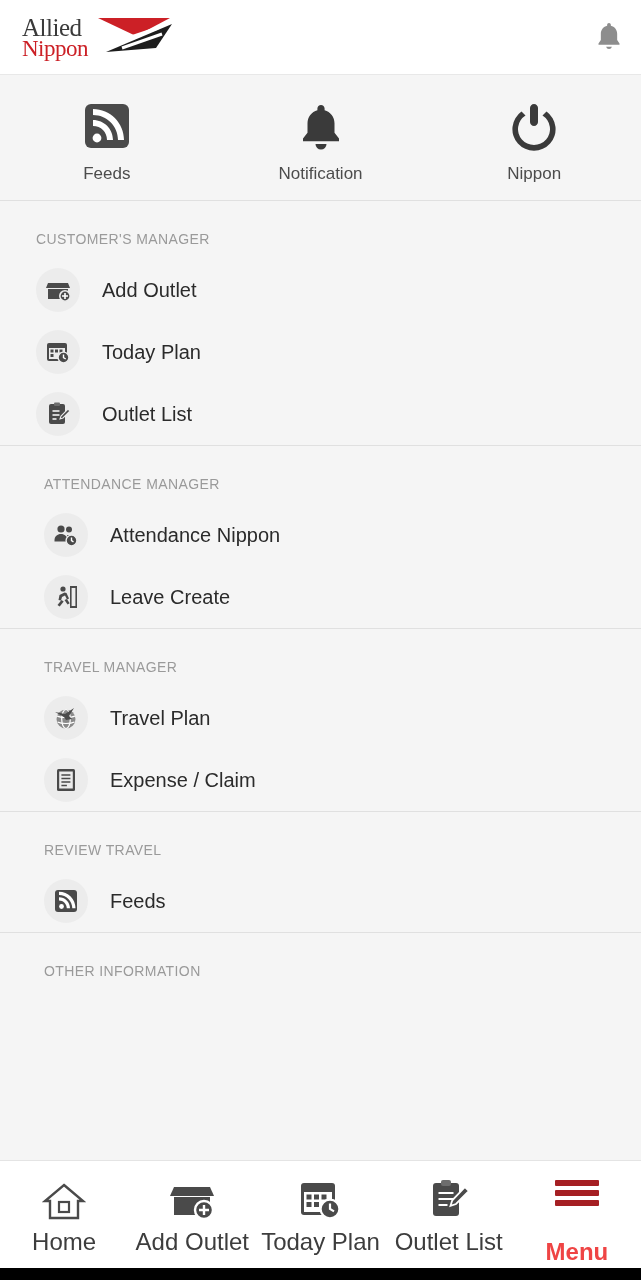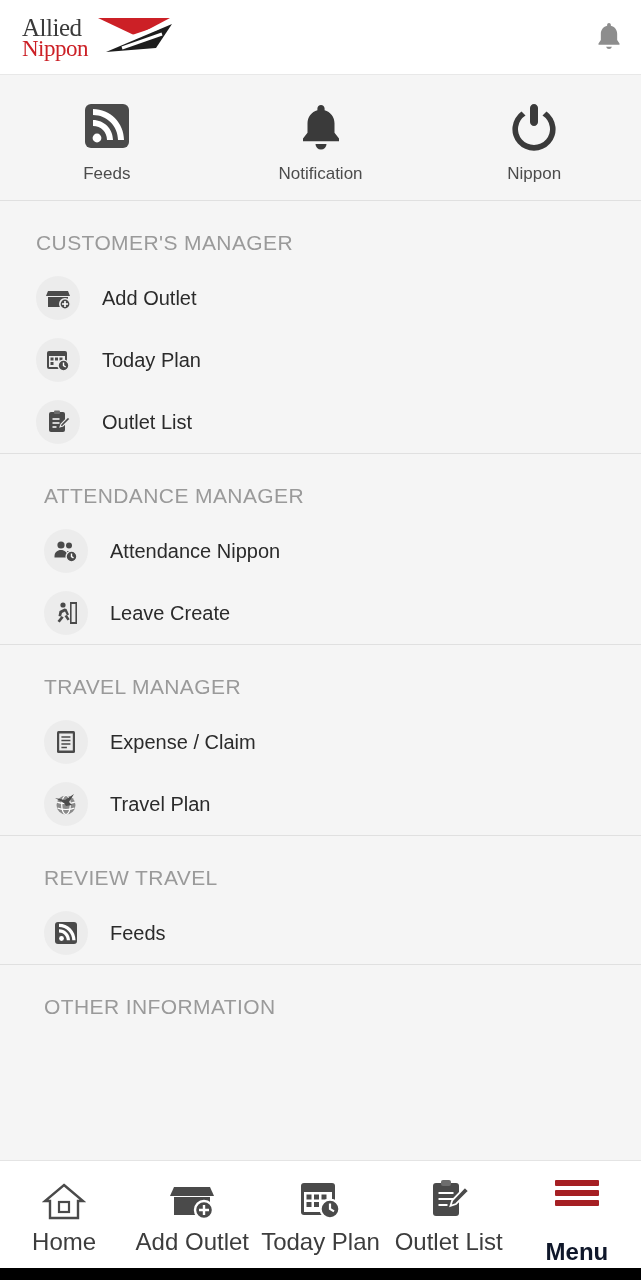--- a/index.html
+++ b/index.html
@@ -70,21 +70,21 @@
   
   .content {
     flex: 1 1 auto;
     overflow: hidden;
     background: #f5f5f5;
     padding-bottom: 0;
   }
   .section { padding: 0; }
   .section + .section { border-top: 1px solid #e0e0e0; padding-left: 8px; }
   .section-title {
-    font-size: 21px;
+    font-size: 14px;
     color: #9a9a9a;
     letter-spacing: 0.4px;
     padding: 30px 0 12px 36px;
   }
   .row {
     display: flex;
     align-items: center;
     gap: 22px;
     padding: 9px 0 9px 36px;
     cursor: pointer;
@@ -113,21 +113,21 @@
     display: flex;
     flex-direction: column;
     align-items: center;
     justify-content: center;
     gap: 6px;
     cursor: pointer;
     height: 100%;
   }
   .nav-icon { height: 48px; display: flex; align-items: flex-end; justify-content: center; }
   .nav-label { font-size: 24px; color: #3d3d3d; }
-  .nav-item.active .nav-label { color: #0f172a; font-weight: bold; margin-top: 21px; }
+  .nav-item.active .nav-label { color: #ef4444; font-weight: bold; margin-top: 21px; }
   .home-indicator {
     position: absolute;
     left: 0; right: 0; bottom: 0;
     height: 12px;
     background: #000;
   }
   svg { display: block; }
 </style>
 </head>
 <body>
@@ -260,39 +260,39 @@
         </div>
         <div class="row-label">Leave Create</div>
       </div>
     </div>
 
     <div class="section">
       <div class="section-title">TRAVEL MANAGER</div>
       <div class="row">
         <div class="row-icon">
           <svg width="26" height="26" viewBox="0 0 26 26">
+            <circle cx="13" cy="14" r="9.5" fill="#8a8a8a"></circle>
+            <path d="M4 11c4 2 14 2 18 0M4.5 17c4 2 13 2 17 0" stroke="#ffffff" stroke-width="1.2" fill="none"></path>
+            <ellipse cx="13" cy="14" rx="4.3" ry="9.5" stroke="#ffffff" stroke-width="1.2" fill="none"></ellipse>
+            <path d="M2 7l10 2 9-6-5 8 3 3-6 1-2-3-9-5z" fill="#4a4a4a"></path>
+          </svg>
+        </div>
+        <div class="row-label">Travel Plan</div>
+      </div>
+      <div class="row">
+        <div class="row-icon">
+          <svg width="26" height="26" viewBox="0 0 26 26">
             <rect x="4" y="2" width="18" height="22" rx="1.5" fill="#4a4a4a"></rect>
             <rect x="6.2" y="4.5" width="13.6" height="17" fill="#ececec"></rect>
             <g stroke="#4a4a4a" stroke-width="1.4">
               <path d="M8.4 8h9M8.4 11.5h9M8.4 15h9M8.4 18.5h5.5"></path>
             </g>
           </svg>
         </div>
         <div class="row-label">Expense / Claim</div>
-      </div>
-      <div class="row">
-        <div class="row-icon">
-          <svg width="26" height="26" viewBox="0 0 26 26">
-            <circle cx="13" cy="14" r="9.5" fill="#8a8a8a"></circle>
-            <path d="M4 11c4 2 14 2 18 0M4.5 17c4 2 13 2 17 0" stroke="#ffffff" stroke-width="1.2" fill="none"></path>
-            <ellipse cx="13" cy="14" rx="4.3" ry="9.5" stroke="#ffffff" stroke-width="1.2" fill="none"></ellipse>
-            <path d="M2 7l10 2 9-6-5 8 3 3-6 1-2-3-9-5z" fill="#4a4a4a"></path>
-          </svg>
-        </div>
-        <div class="row-label">Travel Plan</div>
       </div>
     </div>
 
     <div class="section">
       <div class="section-title">REVIEW TRAVEL</div>
       <div class="row">
         <div class="row-icon">
           <svg width="26" height="26" viewBox="0 0 26 26">
             <rect x="2" y="2" width="22" height="22" rx="3" fill="#4a4a4a"></rect>
             <circle cx="8.5" cy="18.5" r="2.4" fill="#ffffff"></circle>

